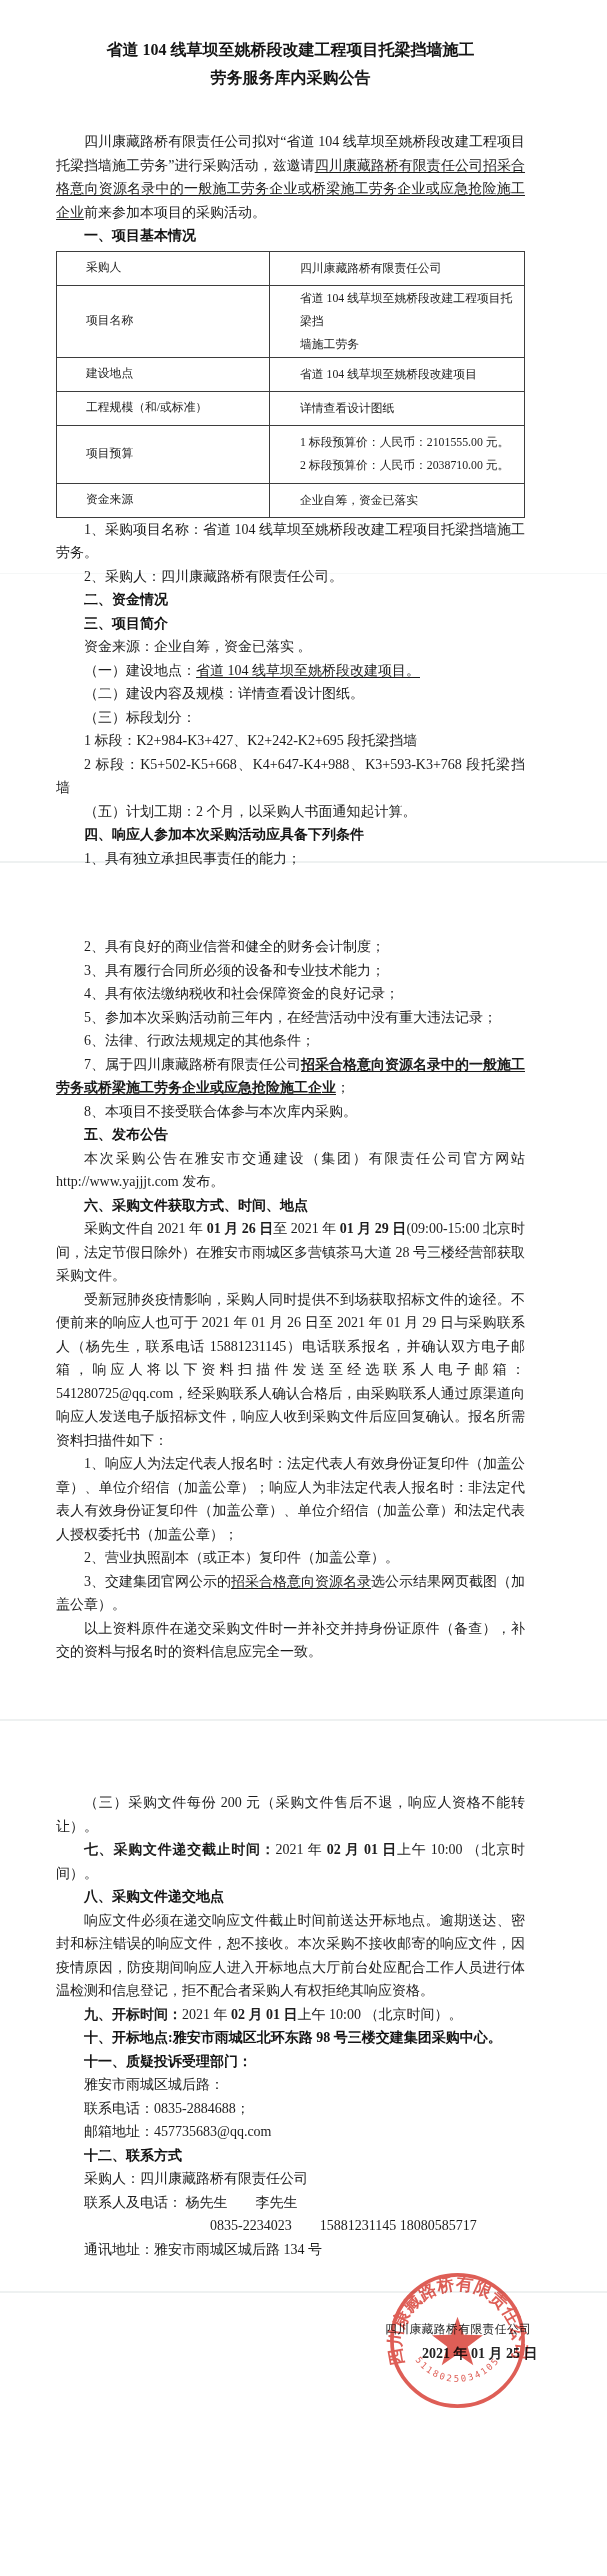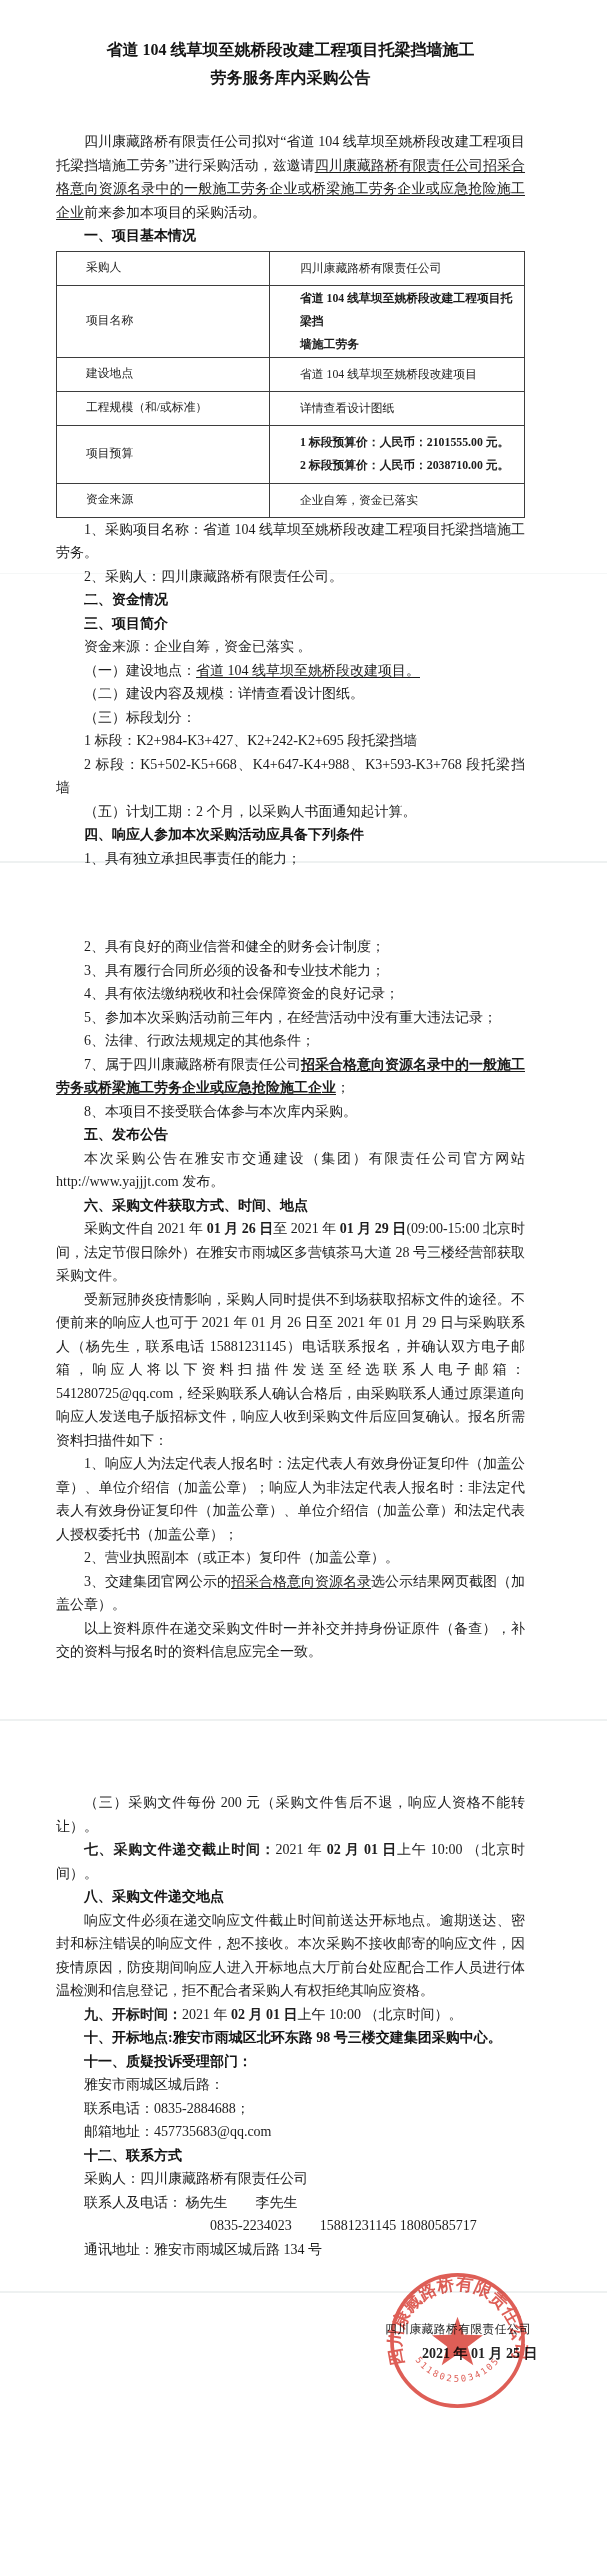--- a/index.html
+++ b/index.html
@@ -24,21 +24,21 @@
     line-height:28px;margin:0 0 38px 0;white-space:pre-line;color:#151515;
   }
   .para{margin:0;text-indent:2em;font-size:14px;line-height:23.5px;color:#1c1c1c;text-align:justify;}
   .para.hd{font-weight:bold;color:#141414;}
   .para .b{font-weight:bold;}
   .para .u{text-decoration:underline;text-underline-offset:2.3px;}
   .info-table{width:100%;border-collapse:collapse;margin-top:3px;table-layout:fixed;}
   .info-table td{border:0.8px solid #3d3d3d;font-size:11.8px;vertical-align:middle;}
   .info-table td.lbl{width:182px;padding-left:29px;}
   .info-table td.val{padding-left:30px;white-space:pre-line;line-height:23px;}
-  .info-table td.val.sm{font-weight:bold;}
+  .info-table td.val.sm{}
   .info-table tr.r-s{height:34px;}
   .info-table tr.r-l{height:58px;}
   .sign-company{position:absolute;left:385px;top:2322px;font-size:11.8px;letter-spacing:0.4px;color:#222;}
   .sign-date{position:absolute;left:422px;top:2345px;font-size:14px;font-weight:bold;color:#222;}
   .seal{position:absolute;left:383px;top:2266px;width:149px;height:149px;opacity:.8;mix-blend-mode:multiply;}
 </style>
 </head>
 <body>
 
 <div class="page">

